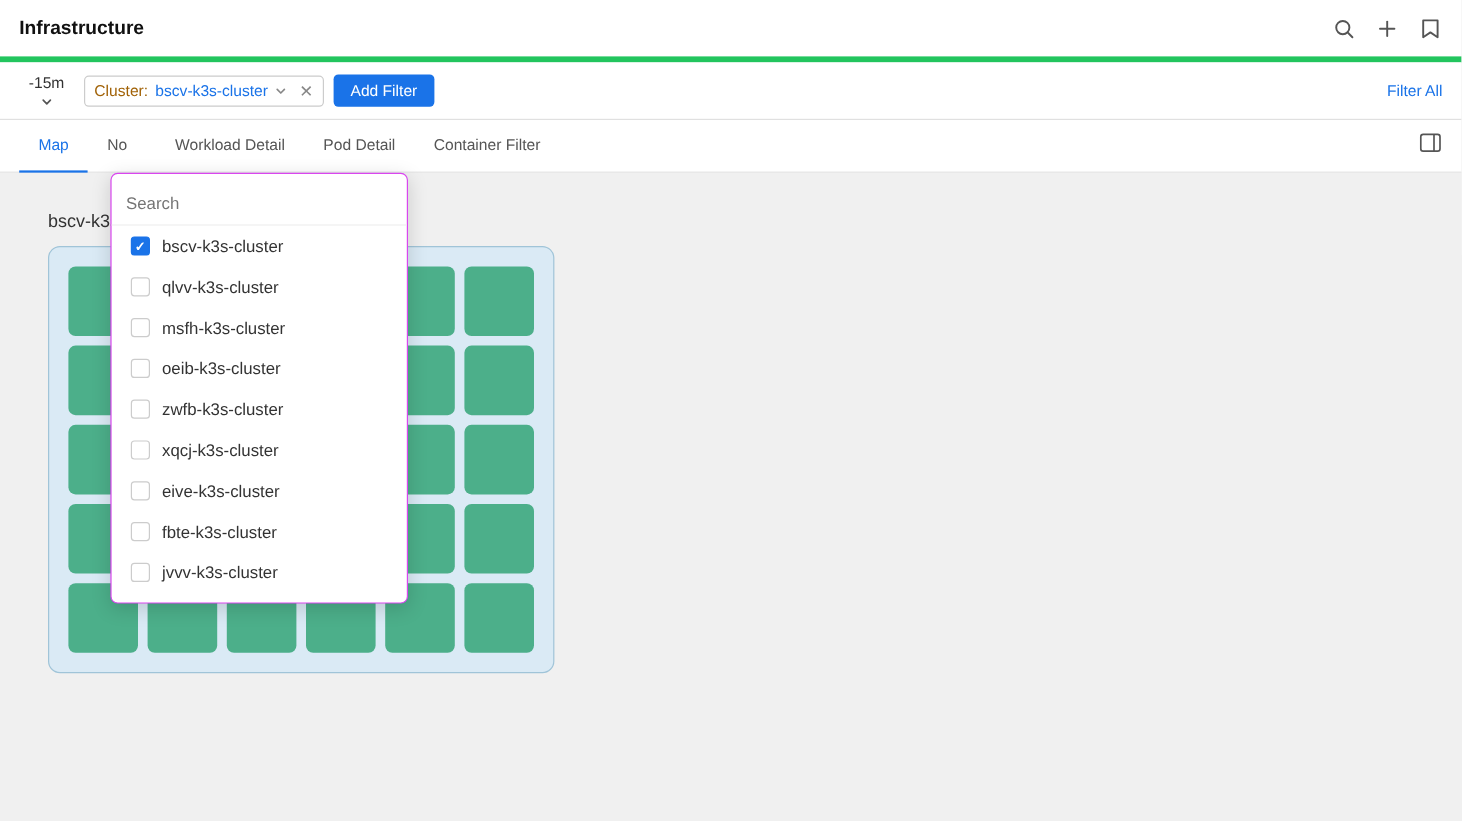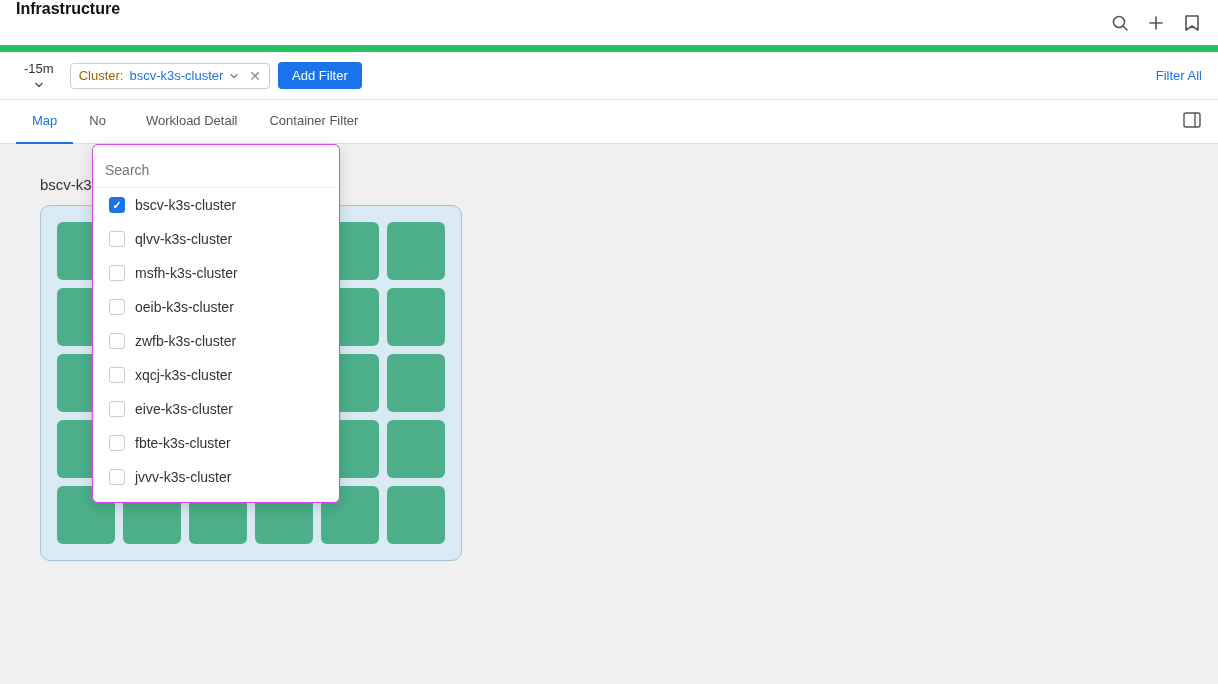--- a/index.html
+++ b/index.html
@@ -1,21 +1,21 @@
 <!DOCTYPE html>
 <html><head>
   <meta charset="utf-8">
   <style>
     * { box-sizing: border-box; margin: 0; padding: 0; }
     body { font-family: -apple-system, BlinkMacSystemFont, 'Segoe UI', sans-serif; background: #f5f5f5; width: 1218px; height: 684px; overflow: hidden; }
 
     
     .header {
-      display: flex; justify-content: space-between;
-      background: #fff; border-bottom: 7px solid #22c55e;
+      display: flex; align-items: center; justify-content: space-between;
+      background: #fff; border-bottom: 5px solid #22c55e;
       padding: 0 16px; height: 52px;
     }
     .header-title { font-size: 16px; font-weight: 600; color: #111; }
     .header-icons { display: flex; gap: 16px; align-items: center; }
     .header-icon { width: 20px; height: 20px; cursor: pointer; color: #555; display: flex; align-items: center; justify-content: center; }
 
     
     .filter-bar {
       display: flex; align-items: center; gap: 8px;
       background: #fff; border-bottom: 1px solid #e0e0e0;
@@ -165,20 +165,23 @@
     <span>Map</span>
   </div>
   <div class="tab">
     <span>No</span>
   </div>
   <div style="width:8px"></div>
   <div class="tab">
     <span>Workload Detail</span>
   </div>
   <div class="tab">
+    <span>Pod Detail</span>
+  </div>
+  <div class="tab">
     <span>Container Filter</span>
   </div>
   <div class="panel-toggle">
     <svg width="20" height="20" viewBox="0 0 20 20" fill="none">
       <rect x="2" y="3" width="16" height="14" rx="2" stroke="#555" stroke-width="1.4"></rect>
       <line x1="13" y1="3" x2="13" y2="17" stroke="#555" stroke-width="1.4"></line>
     </svg>
   </div>
 </div>
 

